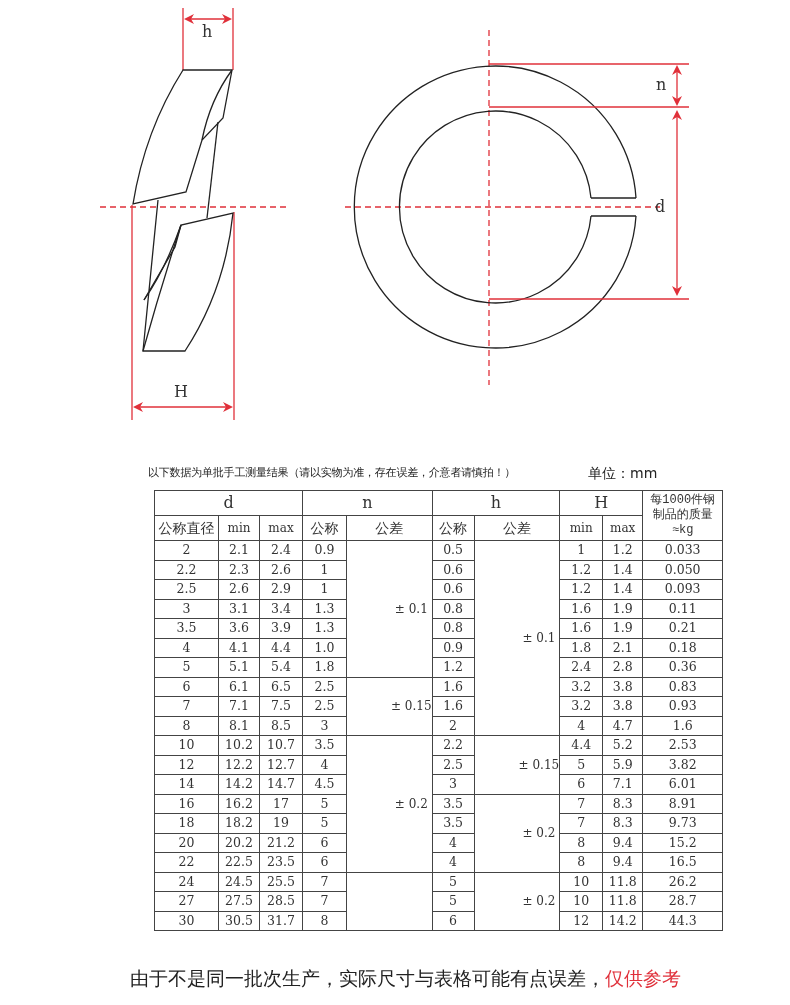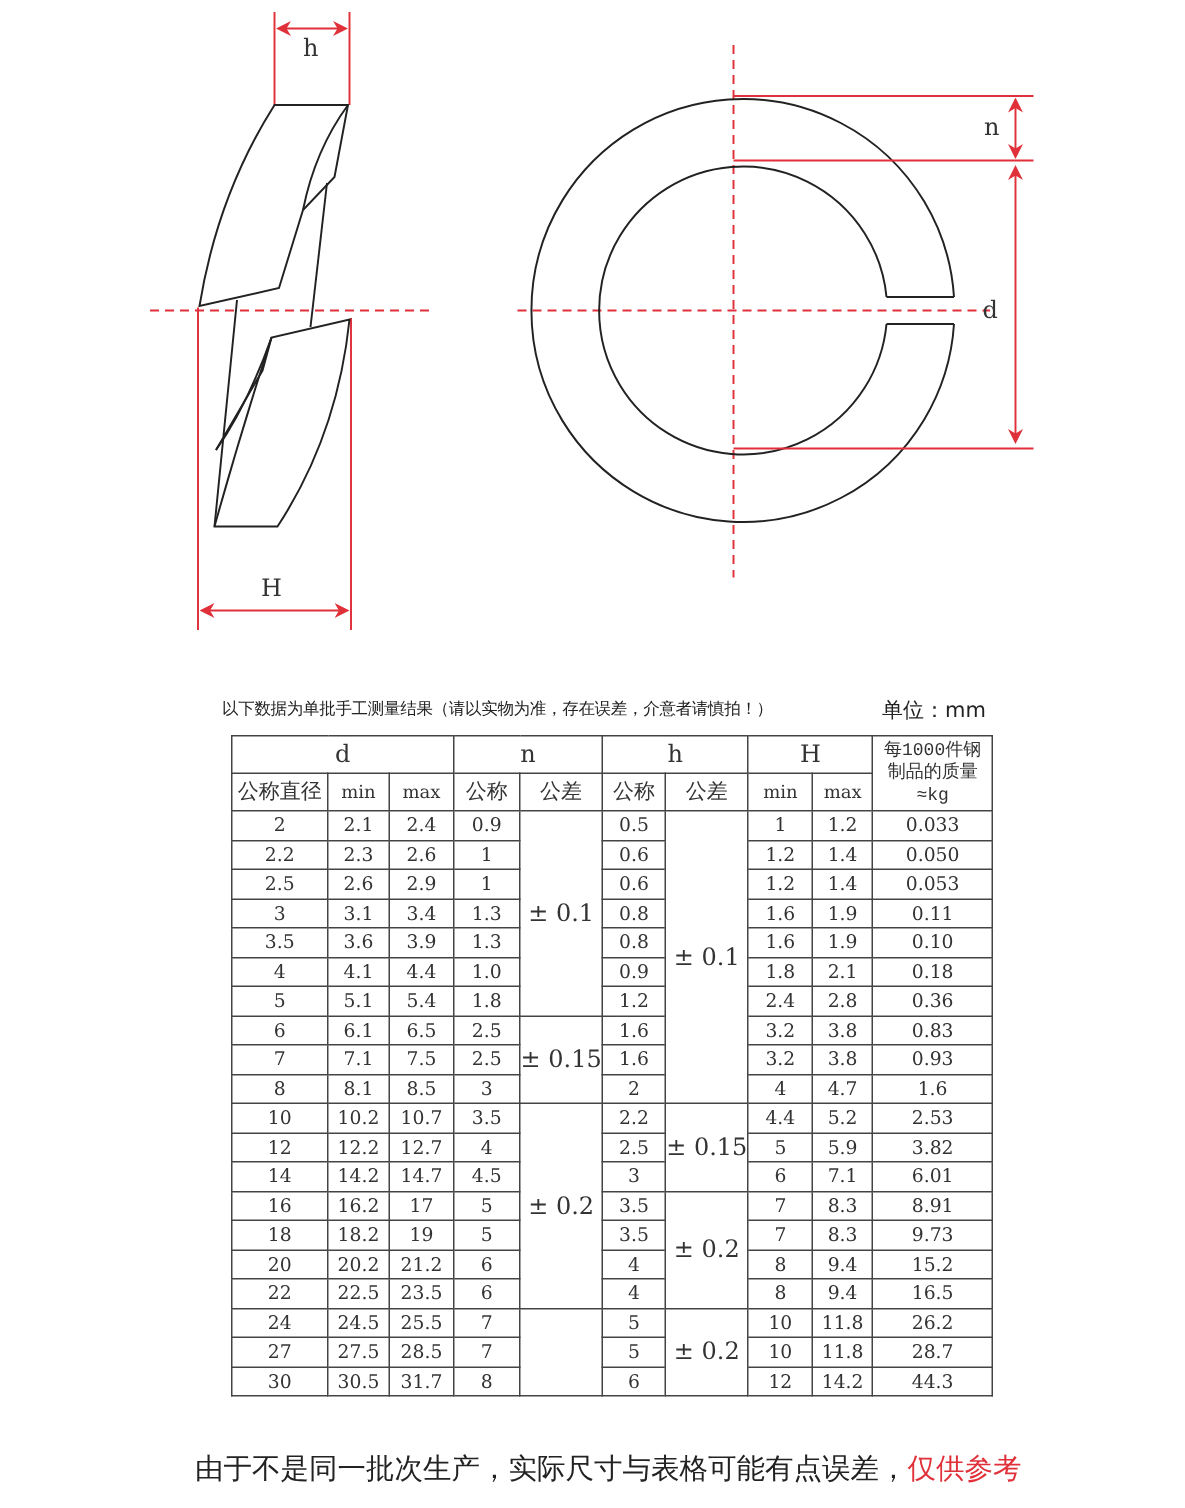--- a/index.html
+++ b/index.html
@@ -7,21 +7,21 @@
   #diagram { position: absolute; left: 0; top: 0; width: 790px; height: 440px; }
   .dim-label { position: absolute; font-family: "DejaVu Serif", serif; font-size: 16px; color: #333; }
   #caption { position: absolute; left: 148px; top: 465px; font-family: "DejaVu Sans", sans-serif; font-size: 11px; color: #222; white-space: nowrap; letter-spacing: -0.2px; }
   #unit { position: absolute; left: 588px; top: 465px; font-family: "DejaVu Sans", sans-serif; font-size: 14px; color: #222; }
   #spec-table { position: absolute; left: 154px; top: 490px; border-collapse: collapse; font-family: "DejaVu Serif", serif; font-size: 12.5px; color: #333; table-layout: fixed; }
   #spec-table td, #spec-table th { border: 1px solid #444; text-align: center; padding: 0; font-weight: normal; line-height: 18px; height: 18.5px; white-space: nowrap; overflow: hidden; }
   #spec-table th.top { height: 24px; font-size: 16px; }
   #spec-table th.sub { height: 24px; font-size: 14px; font-family: "DejaVu Sans", sans-serif; }
   #spec-table th.sub.latin { font-family: "DejaVu Serif", serif; font-size: 12px; }
   #spec-table th.mass { font-size: 12px; line-height: 15px; font-family: Liberation Mono, monospace; }
-  #spec-table td.tol { font-size: 16px; }
+  #spec-table td.tol { font-size: 12px; padding-left: 44px; }
   #footer { position: absolute; left: 130px; top: 966px; font-family: "DejaVu Sans", sans-serif; font-size: 19px; color: #222; white-space: nowrap; }
   #footer .ref { color: #e0303a; }
 </style>
 </head>
 <body>
 
 <div id="diagram">
   <svg width="790" height="440" viewBox="0 0 790 440">
     <defs>
       <marker id="arr" markerWidth="10" markerHeight="10" refX="8" refY="5" orient="auto-start-reverse" markerUnits="userSpaceOnUse">
@@ -134,41 +134,41 @@
         <td>0.050</td>
       </tr>
       <tr>
         <td>2.5</td>
         <td>2.6</td>
         <td>2.9</td>
         <td>1</td>
         <td>0.6</td>
         <td>1.2</td>
         <td>1.4</td>
-        <td>0.053</td>
+        <td>0.093</td>
       </tr>
       <tr>
         <td>3</td>
         <td>3.1</td>
         <td>3.4</td>
         <td>1.3</td>
         <td>0.8</td>
         <td>1.6</td>
         <td>1.9</td>
         <td>0.11</td>
       </tr>
       <tr>
         <td>3.5</td>
         <td>3.6</td>
         <td>3.9</td>
         <td>1.3</td>
         <td>0.8</td>
         <td>1.6</td>
         <td>1.9</td>
-        <td>0.10</td>
+        <td>0.21</td>
       </tr>
       <tr>
         <td>4</td>
         <td>4.1</td>
         <td>4.4</td>
         <td>1.0</td>
         <td>0.9</td>
         <td>1.8</td>
         <td>2.1</td>
         <td>0.18</td>

